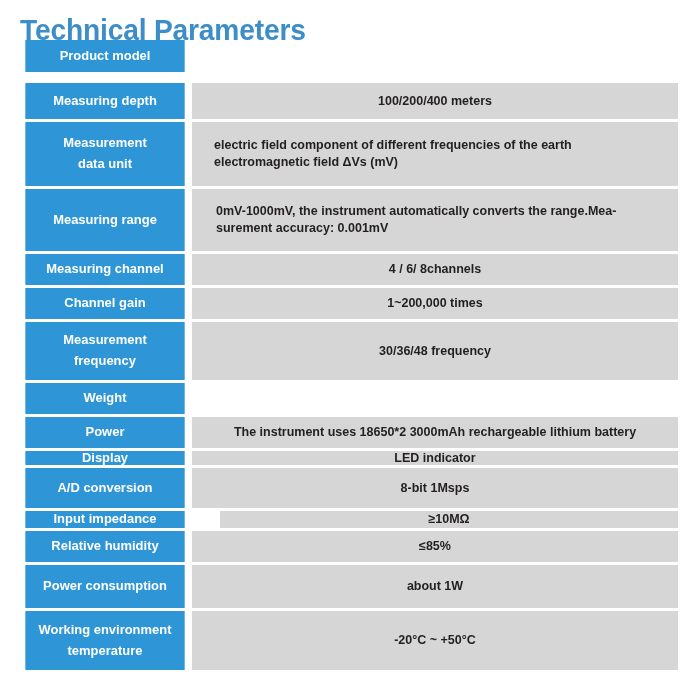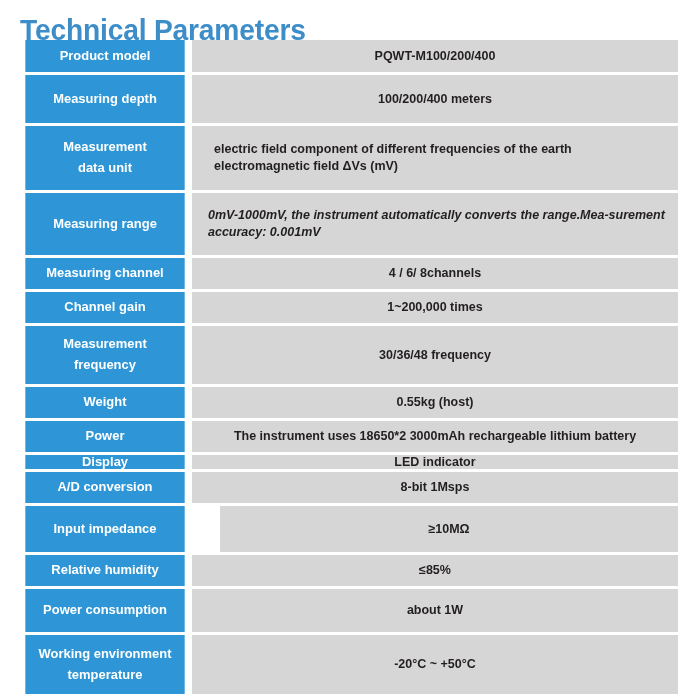--- a/index.html
+++ b/index.html
@@ -67,53 +67,51 @@
     box-sizing:border-box;
     padding:0 8px;
   }
   .value.left{
     justify-content:flex-start;
     text-align:left;
     padding-left:22px;
     padding-right:12px;
   }
   .value.left.tight{
-    padding-left:16px;
-    font-style:italic;
+    padding-left:24px;
   }
 
   
   .h1{height:32px;}
-  .h2{height:48px;}
+  .h2{height:36px;margin-top:8px;}
   .h3{height:64px;}
   .h4{height:62px;}
   .h5{height:31px;}
   .h6{height:31px;}
   .h7{height:58px;}
   .h8{height:31px;}
   .h9{height:31px;}
   .h10{height:14px;}
-  .h11{height:31px;}
-  .h12{height:46px;gap:32px;}
+  .h11{height:40px;}
+  .h12{height:17px;gap:32px;}
   .h13{height:31px;}
   .h14{height:43px;}
   .h15{height:59px;}
 </style>
 </head>
 <body>
 
 <div class="page">
 
   <div class="title">Technical Parameters</div>
 
   <div class="table">
 
     <div class="row h1">
       <div class="label">Product model</div>
-      <div class="value">PQWT-M100/200/400</div>
     </div>
 
     <div class="row h2">
       <div class="label">Measuring depth</div>
       <div class="value">100/200/400 meters</div>
     </div>
 
     <div class="row h3">
       <div class="label" style="white-space: pre-line;">Measurement
 data unit</div>
@@ -136,21 +134,20 @@
     </div>
 
     <div class="row h7">
       <div class="label" style="white-space: pre-line;">Measurement
 frequency</div>
       <div class="value">30/36/48 frequency</div>
     </div>
 
     <div class="row h8">
       <div class="label">Weight</div>
-      <div class="value">0.55kg (host)</div>
     </div>
 
     <div class="row h9">
       <div class="label">Power</div>
       <div class="value">The instrument uses 18650*2 3000mAh rechargeable  lithium battery</div>
     </div>
 
     <div class="row h10">
       <div class="label">Display</div>
       <div class="value">LED indicator</div>

